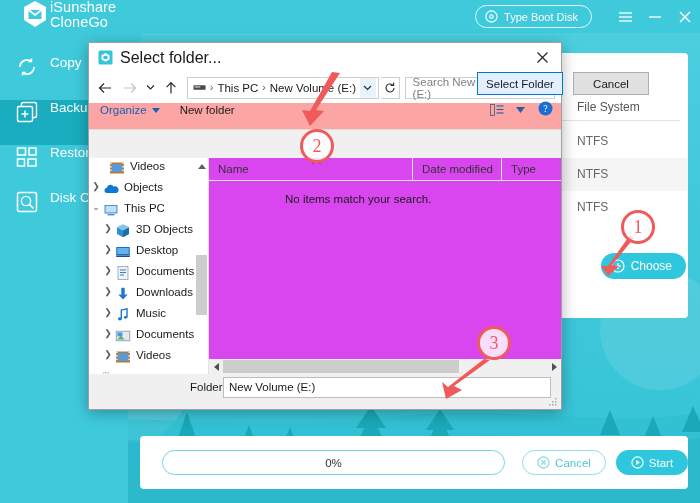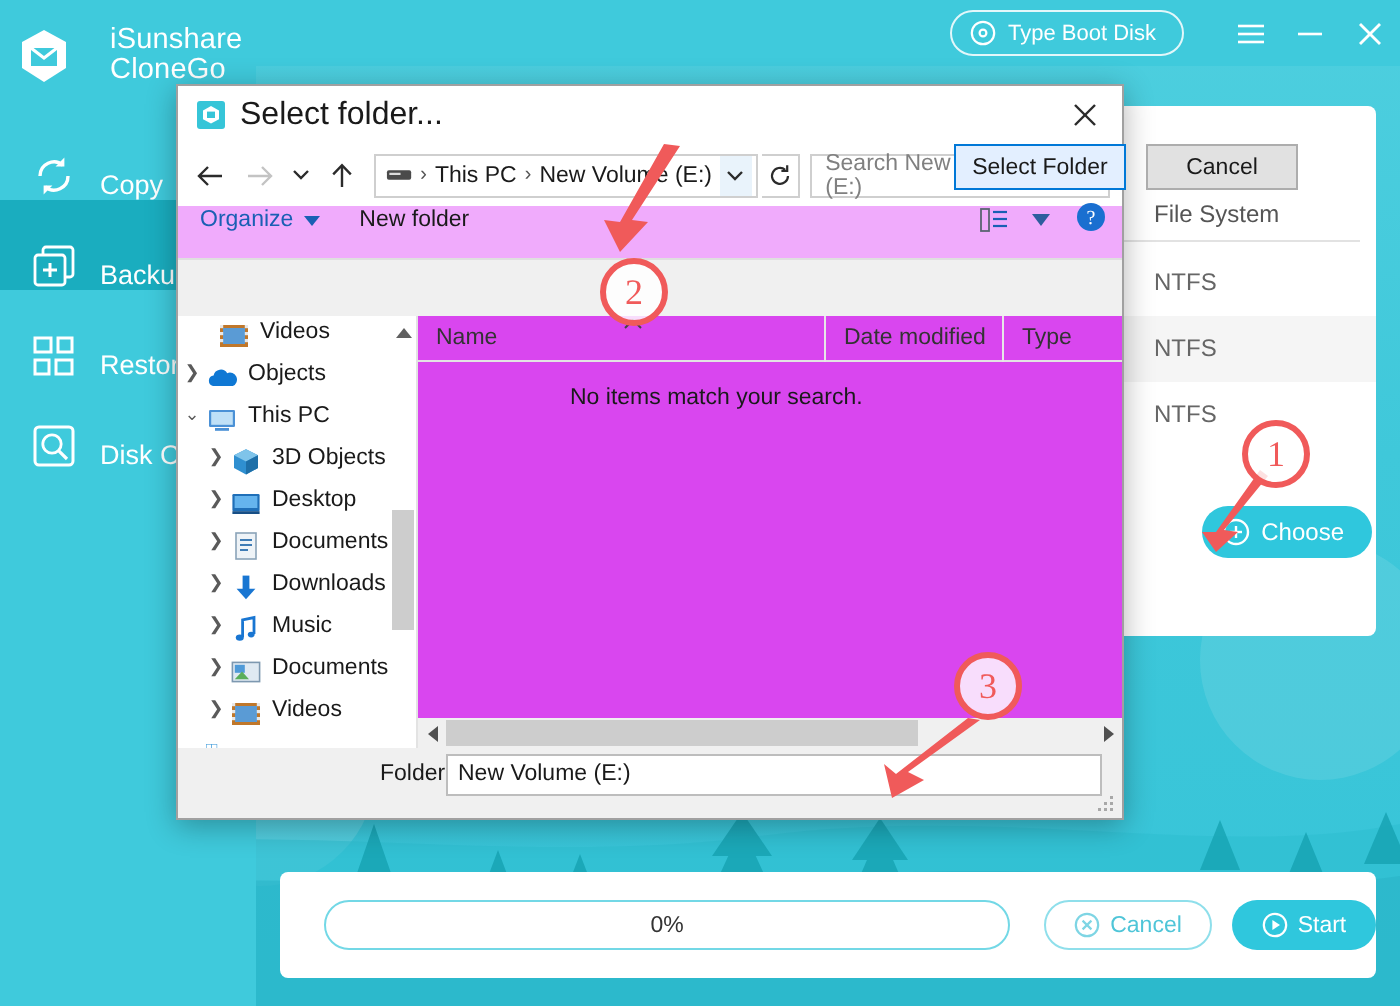--- a/index.html
+++ b/index.html
@@ -21,24 +21,24 @@
 
   
   .titlebar {
     position: absolute; left: 0; top: 0;
     width: 700px; height: 33px;
     background: #3fcadc;
     display: flex; align-items: center;
     z-index: 5;
   }
   .brand {
-    position: absolute; left: 0; top: 0;
+    position: absolute; left: 13px; top: 0;
     width: 128px; height: 55px;
     background: #3fcadc;
-    display: flex; align-items: center; gap: 20px;
+    display: flex; gap: 2px;
     padding-left: 9px;
     z-index: 6;
   }
   .brand-logo { width: 26px; height: 28px; flex: 0 0 auto; }
   .brand-text {
     color: #ffffff;
     font-size: 14.5px;
     line-height: 15px;
     letter-spacing: .1px;
   }
@@ -65,21 +65,21 @@
   
   .sidebar {
     position: absolute; left: 0; top: 33px;
     width: 128px; height: 470px;
     background: #3fcadc;
     z-index: 4;
     padding-top: 22px;
   }
   .side-item {
     height: 45px;
-    display: flex; align-items: flex-end; gap: 11px;
+    display: flex; align-items: flex-start; gap: 11px;
     padding-left: 15px;
     color: #ffffff;
     font-size: 13.5px;
     white-space: nowrap;
   }
   .side-item.active { background: #1aadbf; }
   .side-icon { width: 24px; height: 24px; flex: 0 0 auto; }
 
   
   .content {
@@ -220,21 +220,21 @@
   .search {
     width: 152px; height: 22px; margin-left: 3px;
     border: 1px solid #cfcfcf; background: #fff;
     display: flex; align-items: center;
     padding: 0 4px 0 7px;
     font-size: 11.5px; color: #808080;
   }
   .search-ico { margin-left: auto; }
 
   .dlg-toolbar {
-    height: 27px; background: #f0abfc;
+    height: 27px; background: #fca5a5;
     display: flex; align-items: center;
     padding: 0 8px 12px 11px;
     gap: 0;
     border-bottom: 1px solid #dfdfdf;
   }
   .tb-item {
     font-size: 11.5px; color: #1a5fb4;
     display: flex; align-items: center; gap: 5px;
     margin-right: 20px;
     white-space: nowrap;

